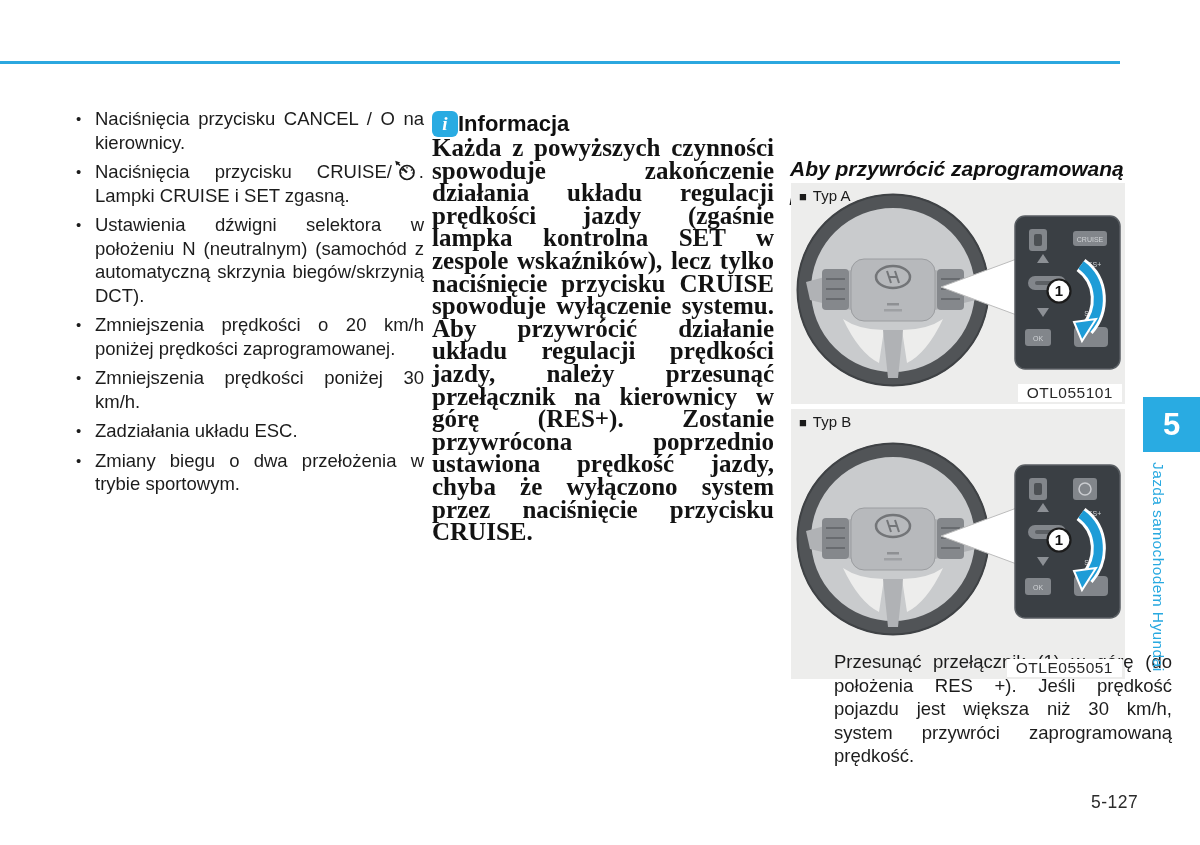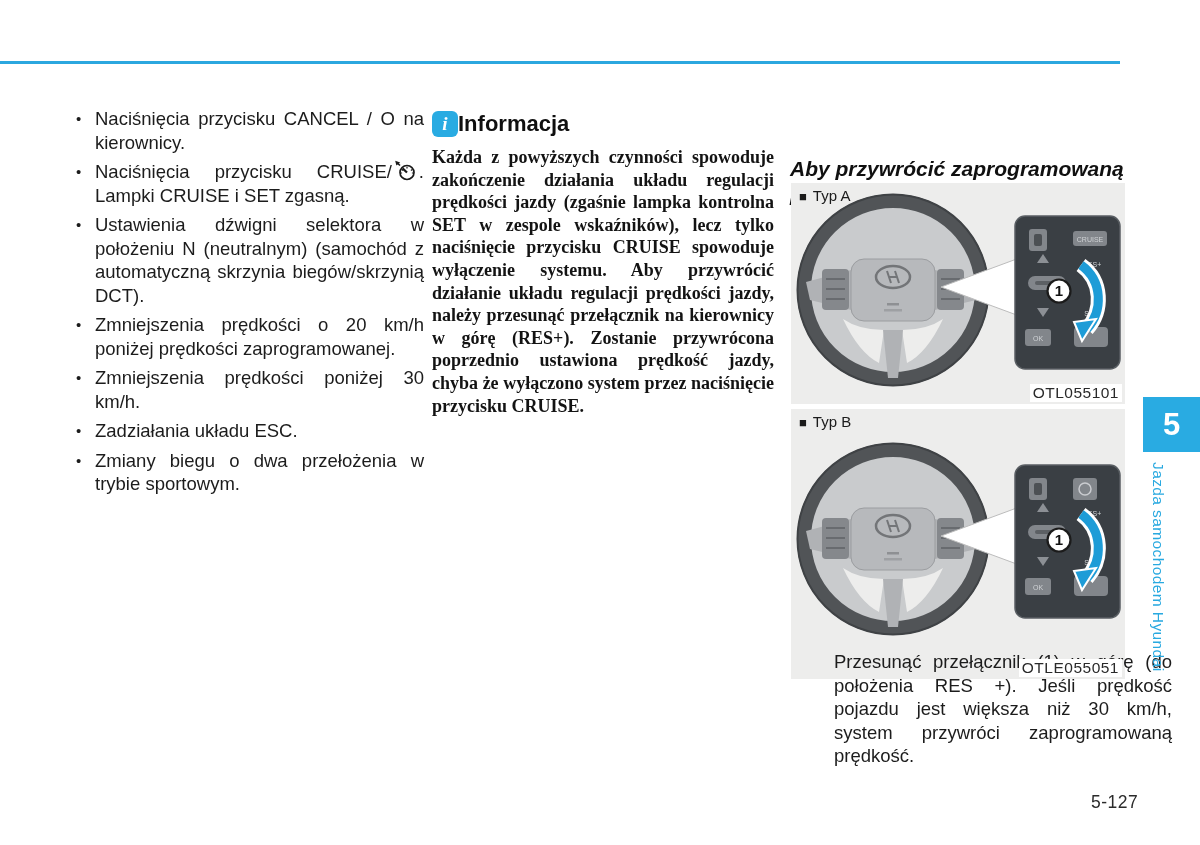--- a/index.html
+++ b/index.html
@@ -15,32 +15,32 @@
   .bullet-dot{width:19px;flex:0 0 19px;text-align:left;font-size:15px;line-height:23.5px;}
   .bullet-text{flex:1;text-align:justify;}
   .cruise-ico{display:inline-block;vertical-align:-4px;margin:0 1px;}
   
   .mid-col{position:absolute;left:432px;top:111px;width:342px;}
   .info-head{display:flex;align-items:center;}
   .info-badge{width:26px;height:26px;border-radius:6px;background:#29abe2;color:#fff;
     font-family:"Liberation Serif",serif;font-style:italic;font-weight:bold;font-size:19px;
     display:flex;align-items:center;justify-content:center;}
   .info-title{font-size:22px;font-weight:bold;color:#0f0f0f;}
-  .info-body{margin-top:9px;font-family:"Liberation Serif",serif;font-weight:bold;
-    font-size:18px;line-height:22.6px;text-align:justify;color:#131313;}
+  .info-body{font-family:"Liberation Serif",serif;font-weight:bold;
+    font-size:25px;line-height:22.6px;text-align:justify;color:#131313;}
   
   .right-heading{position:absolute;left:790px;top:110px;width:346px;
     font-size:21px;line-height:25px;font-weight:bold;font-style:italic;color:#101010;margin-top:46px;}
   .figure{position:absolute;left:791px;width:334px;background:#ededec;}
   .figure.fa{top:183px;height:221px;}
   .figure.fb{top:409px;height:270px;}
   .fig-label{position:absolute;left:8px;top:4px;font-size:15px;color:#1b1b1b;z-index:3;}
   .fig-label .marker{margin-right:6px;font-size:13px;}
   .fig-code{position:absolute;right:3px;bottom:2px;font-size:15.5px;color:#2a2a2a;
-    background:#ffffff;padding:0 3px;z-index:3;letter-spacing:0.5px;}
+    background:#ffffff;padding:0 9px;z-index:3;letter-spacing:0.5px;}
   .fig-svg{position:absolute;left:0;top:0;width:334px;height:100%;}
   .inset-lbl{font-size:7px;fill:#cfd2d5;text-anchor:middle;font-family:"Liberation Sans",sans-serif;}
   .callout-num{font-size:15px;font-weight:bold;fill:#111;text-anchor:middle;
     font-family:"Liberation Sans",sans-serif;}
   .right-body{position:absolute;left:834px;top:650px;width:338px;
     font-size:18.5px;line-height:23.5px;text-align:justify;color:#1c1c1c;}
   
   .page-num{position:absolute;left:1066px;top:792px;font-size:17.5px;color:#2b2b2b;letter-spacing:0.5px;margin-left:25px;}
   .chapter-box{position:absolute;left:1143px;top:397px;width:57px;height:55px;background:#29abe2;
     display:flex;align-items:center;justify-content:center;}

